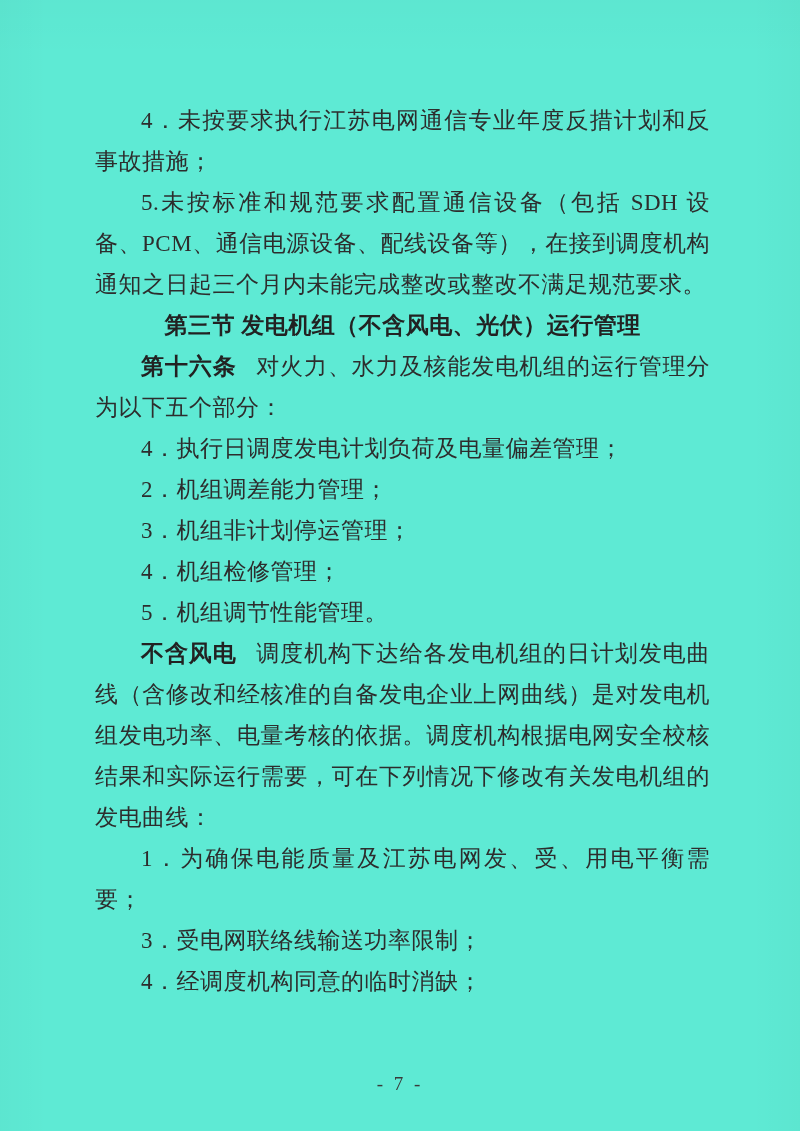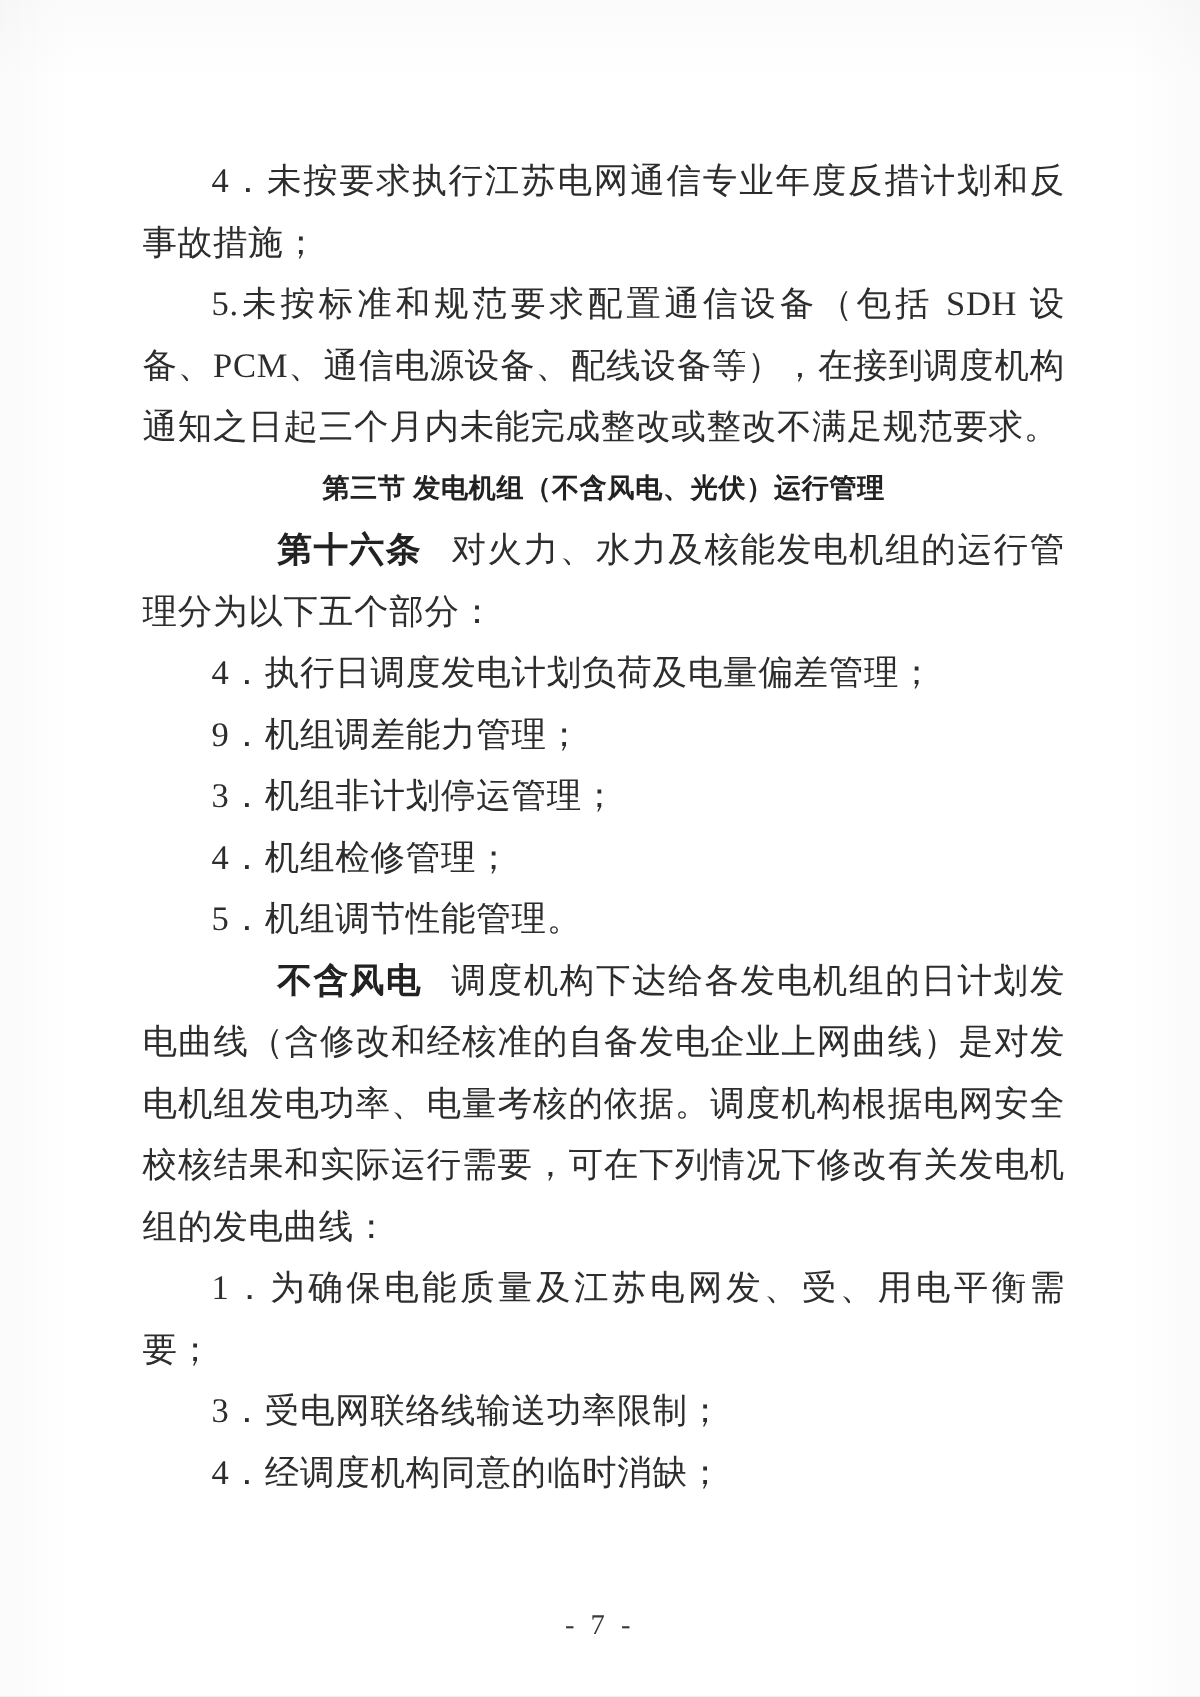--- a/index.html
+++ b/index.html
@@ -5,21 +5,21 @@
   html, body {
     margin: 0;
     padding: 0;
     background: #e8e8e8;
   }
   .page {
     position: relative;
     width: 800px;
     height: 1131px;
     margin: 0 auto;
-    background: #ffffff;
+    background: #5eead4;
     overflow: hidden;
     font-family: "Liberation Serif", "DejaVu Serif", serif;
     color: #2d2d2d;
   }
   
   .page::before {
     content: "";
     position: absolute;
     inset: 0;
     background:
@@ -36,32 +36,31 @@
   .para {
     margin: 0;
     font-size: 23px;
     line-height: 41px;
     text-align: justify;
     text-indent: 2em;
     letter-spacing: 0.5px;
   }
   .section-heading {
     margin: 0;
-    font-size: 18px;
+    font-size: 23px;
     line-height: 41px;
     text-align: center;
     font-weight: bold;
     color: #222222;
     letter-spacing: 0.5px;
   }
   .article-label {
     font-weight: bold;
     color: #222222;
     margin-right: 0.85em;
-    margin-left: 44px;
   }
   .footer {
     position: absolute;
     left: 0;
     bottom: 36px;
     width: 100%;
     text-align: center;
     font-size: 19px;
     letter-spacing: 3px;
     color: #3a3a3a;
@@ -74,21 +73,21 @@
   <div class="content">
 
     <p class="para">4．未按要求执行江苏电网通信专业年度反措计划和反事故措施；</p>
     <p class="para">5.未按标准和规范要求配置通信设备（包括 SDH 设备、PCM、通信电源设备、配线设备等），在接到调度机构通知之日起三个月内未能完成整改或整改不满足规范要求。</p>
 
     <p class="section-heading">第三节 发电机组（不含风电、光伏）运行管理</p>
 
     <p class="para"><span class="article-label">第十六条</span><span>对火力、水力及核能发电机组的运行管理分为以下五个部分：</span></p>
 
     <p class="para">4．执行日调度发电计划负荷及电量偏差管理；</p>
-    <p class="para">9．机组调差能力管理；</p>
+    <p class="para">2．机组调差能力管理；</p>
     <p class="para">3．机组非计划停运管理；</p>
     <p class="para">4．机组检修管理；</p>
     <p class="para">5．机组调节性能管理。</p>
 
     <p class="para"><span class="article-label">不含风电</span><span>调度机构下达给各发电机组的日计划发电曲线（含修改和经核准的自备发电企业上网曲线）是对发电机组发电功率、电量考核的依据。调度机构根据电网安全校核结果和实际运行需要，可在下列情况下修改有关发电机组的发电曲线：</span></p>
 
     <p class="para">1．为确保电能质量及江苏电网发、受、用电平衡需要；</p>
     <p class="para">3．受电网联络线输送功率限制；</p>
     <p class="para">4．经调度机构同意的临时消缺；</p>
 

